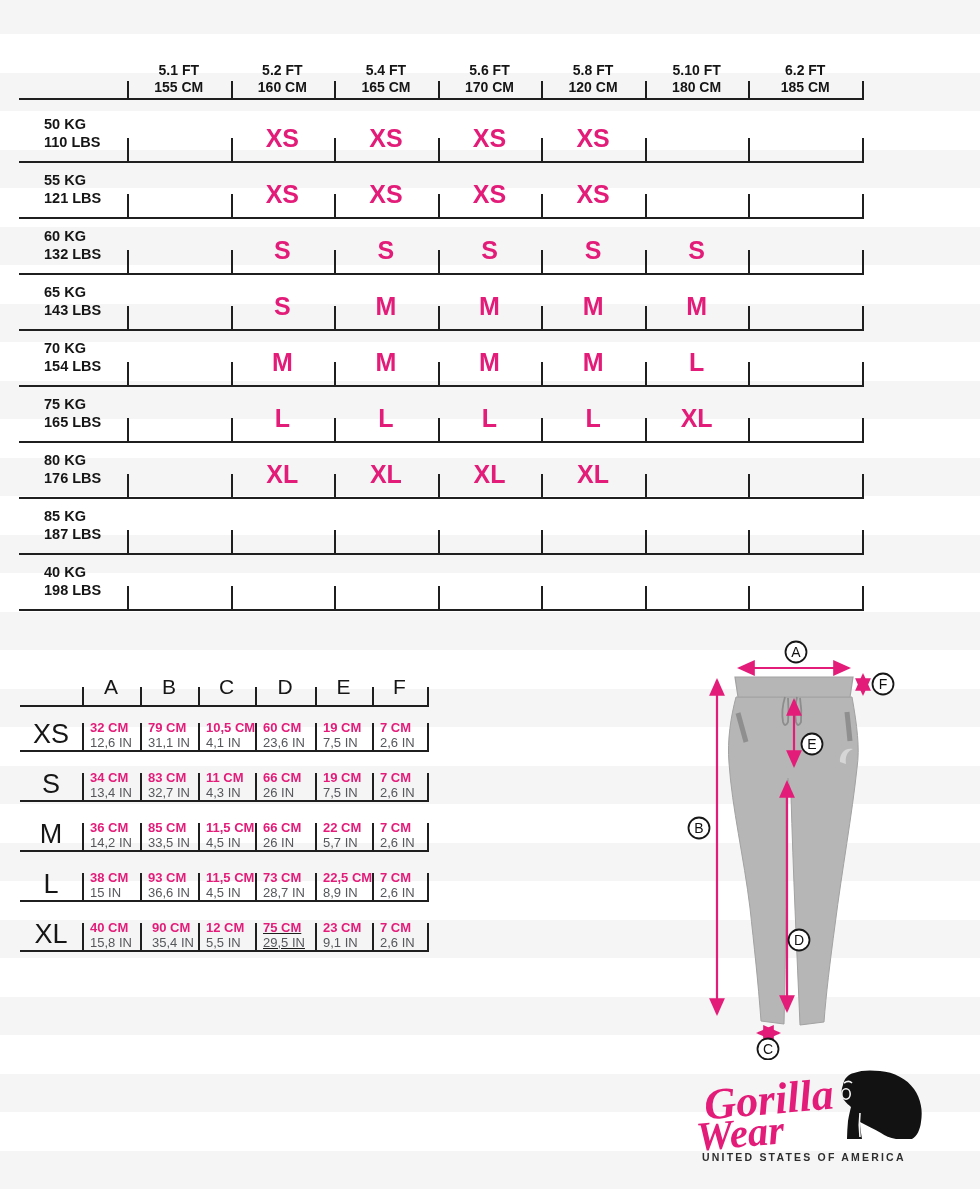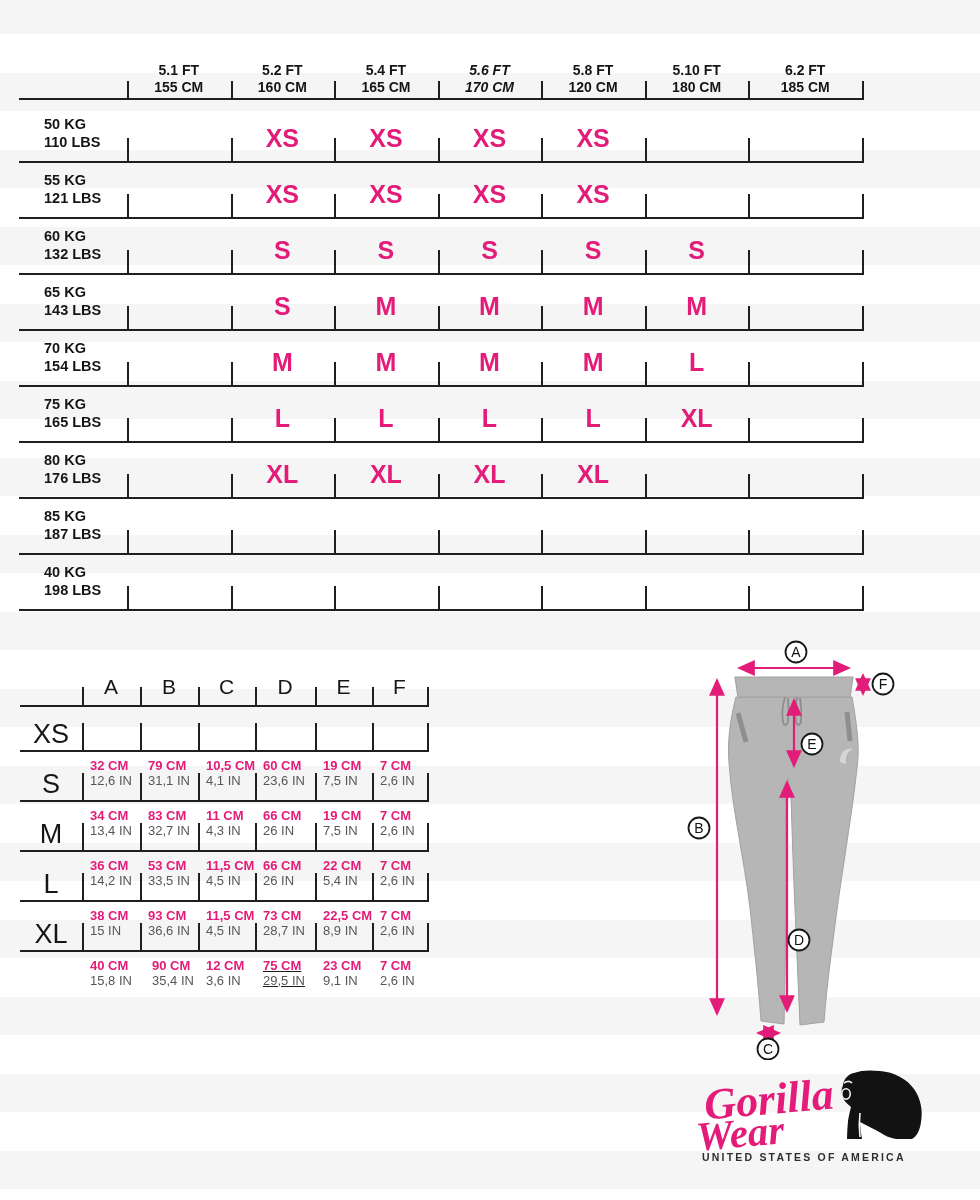--- a/index.html
+++ b/index.html
@@ -12,21 +12,21 @@
   .title{color:#111;}
   .product{color:#e31c79;transform-origin:right center;}
   .hline{position:absolute;height:2px;background:#1f1f1f;}
   .vtick{position:absolute;width:2px;background:#1f1f1f;}
   .colhead{position:absolute;text-align:center;font-weight:bold;font-size:14px;line-height:17px;color:#151515;}
   .wlabel{position:absolute;font-weight:bold;font-size:14.5px;line-height:18px;color:#151515;white-space:nowrap;}
   .sizecell{position:absolute;text-align:center;font-weight:bold;font-size:25px;line-height:28px;color:#e31c79;}
   .mletter{position:absolute;text-align:center;font-size:21px;color:#161616;}
   .msize{position:absolute;text-align:center;font-size:27px;color:#161616;}
   .mcell{position:absolute;white-space:nowrap;}
-  .mcm{font-size:13px;line-height:14.5px;font-weight:bold;color:#e31c79;margin-top:38px;}
+  .mcm{font-size:13px;line-height:14.5px;font-weight:bold;color:#e31c79;}
   .min{font-size:13px;line-height:14.5px;color:#56575b;}
   #diagram{position:absolute;left:650px;top:640px;width:330px;height:420px;}
   .arrow{stroke:#e31c79;stroke-width:2.2;}
   .callout circle{fill:#fff;stroke:#171717;stroke-width:1.8;}
   .callout text{font-family:"Liberation Sans","DejaVu Sans",sans-serif;font-size:14px;fill:#111;text-anchor:middle;}
   .brand{position:absolute;left:690px;top:1062px;width:280px;height:125px;}
   .script{position:absolute;font-family:"Liberation Serif","DejaVu Serif",serif;font-style:italic;font-weight:bold;
     color:#e31c79;transform:rotate(-5deg);white-space:nowrap;}
   .g1{left:14px;top:12px;font-size:44px;}
   .g2{left:6px;top:47px;font-size:41px;}
@@ -45,21 +45,21 @@
         <div style="">155 CM</div>
       </div>
       <div class="colhead" style="left: 230.355px; top: 62px; width: 104px;">
         <div style="">5.2 FT</div>
         <div style="">160 CM</div>
       </div>
       <div class="colhead" style="left: 333.925px; top: 62px; width: 104px;">
         <div style="">5.4 FT</div>
         <div style="">165 CM</div>
       </div>
-      <div class="colhead" style="left: 437.495px; top: 62px; width: 104px; font-style: italic;">
+      <div class="colhead" style="left: 437.495px; top: 62px; width: 104px;">
         <div style="">5.6 FT</div>
         <div style="">170 CM</div>
       </div>
       <div class="colhead" style="left: 541.065px; top: 62px; width: 104px;">
         <div style="">5.8 FT</div>
         <div style="">120 CM</div>
       </div>
       <div class="colhead" style="left: 644.635px; top: 62px; width: 104px;">
         <div style="">5.10 FT</div>
         <div style="">180 CM</div>
@@ -316,34 +316,34 @@
       <div class="vtick" style="left: 198px; top: 823px; height: 27px;"></div>
       <div class="vtick" style="left: 255px; top: 823px; height: 27px;"></div>
       <div class="vtick" style="left: 315px; top: 823px; height: 27px;"></div>
       <div class="vtick" style="left: 372px; top: 823px; height: 27px;"></div>
       <div class="vtick" style="left: 427px; top: 823px; height: 27px;"></div>
       <div class="mcell" style="left: 90px; top: 821px; width: 49px;">
         <div class="mcm" style="">36 CM</div>
         <div class="min" style="">14,2 IN</div>
       </div>
       <div class="mcell" style="left: 148px; top: 821px; width: 49px;">
-        <div class="mcm" style="">53 CM</div>
+        <div class="mcm" style="">85 CM</div>
         <div class="min" style="">33,5 IN</div>
       </div>
       <div class="mcell" style="left: 206px; top: 821px; width: 48px;">
         <div class="mcm" style="">11,5 CM</div>
         <div class="min" style="">4,5 IN</div>
       </div>
       <div class="mcell" style="left: 263px; top: 821px; width: 51px;">
         <div class="mcm" style="">66 CM</div>
         <div class="min" style="">26 IN</div>
       </div>
       <div class="mcell" style="left: 323px; top: 821px; width: 48px;">
         <div class="mcm" style="">22 CM</div>
-        <div class="min" style="">5,4 IN</div>
+        <div class="min" style="">5,7 IN</div>
       </div>
       <div class="mcell" style="left: 380px; top: 821px; width: 46px;">
         <div class="mcm" style="">7 CM</div>
         <div class="min" style="">2,6 IN</div>
       </div>
       <div class="msize" style="left: 22px; top: 869px; width: 58px;">L</div>
       <div class="hline" style="left: 20px; top: 900px; width: 409px;"></div>
       <div class="vtick" style="left: 82px; top: 873px; height: 27px;"></div>
       <div class="vtick" style="left: 140px; top: 873px; height: 27px;"></div>
       <div class="vtick" style="left: 198px; top: 873px; height: 27px;"></div>
@@ -387,21 +387,21 @@
       <div class="mcell" style="left: 90px; top: 921px; width: 49px;">
         <div class="mcm" style="">40 CM</div>
         <div class="min" style="">15,8 IN</div>
       </div>
       <div class="mcell" style="left: 152px; top: 921px; width: 49px;">
         <div class="mcm" style="">90 CM</div>
         <div class="min" style="">35,4 IN</div>
       </div>
       <div class="mcell" style="left: 206px; top: 921px; width: 48px;">
         <div class="mcm" style="">12 CM</div>
-        <div class="min" style="">3,6 IN</div>
+        <div class="min" style="">5,5 IN</div>
       </div>
       <div class="mcell" style="left: 263px; top: 921px; width: 51px; text-decoration: underline;">
         <div class="mcm" style="">75 CM</div>
         <div class="min" style="">29,5 IN</div>
       </div>
       <div class="mcell" style="left: 323px; top: 921px; width: 48px;">
         <div class="mcm" style="">23 CM</div>
         <div class="min" style="">9,1 IN</div>
       </div>
       <div class="mcell" style="left: 380px; top: 921px; width: 46px;">

